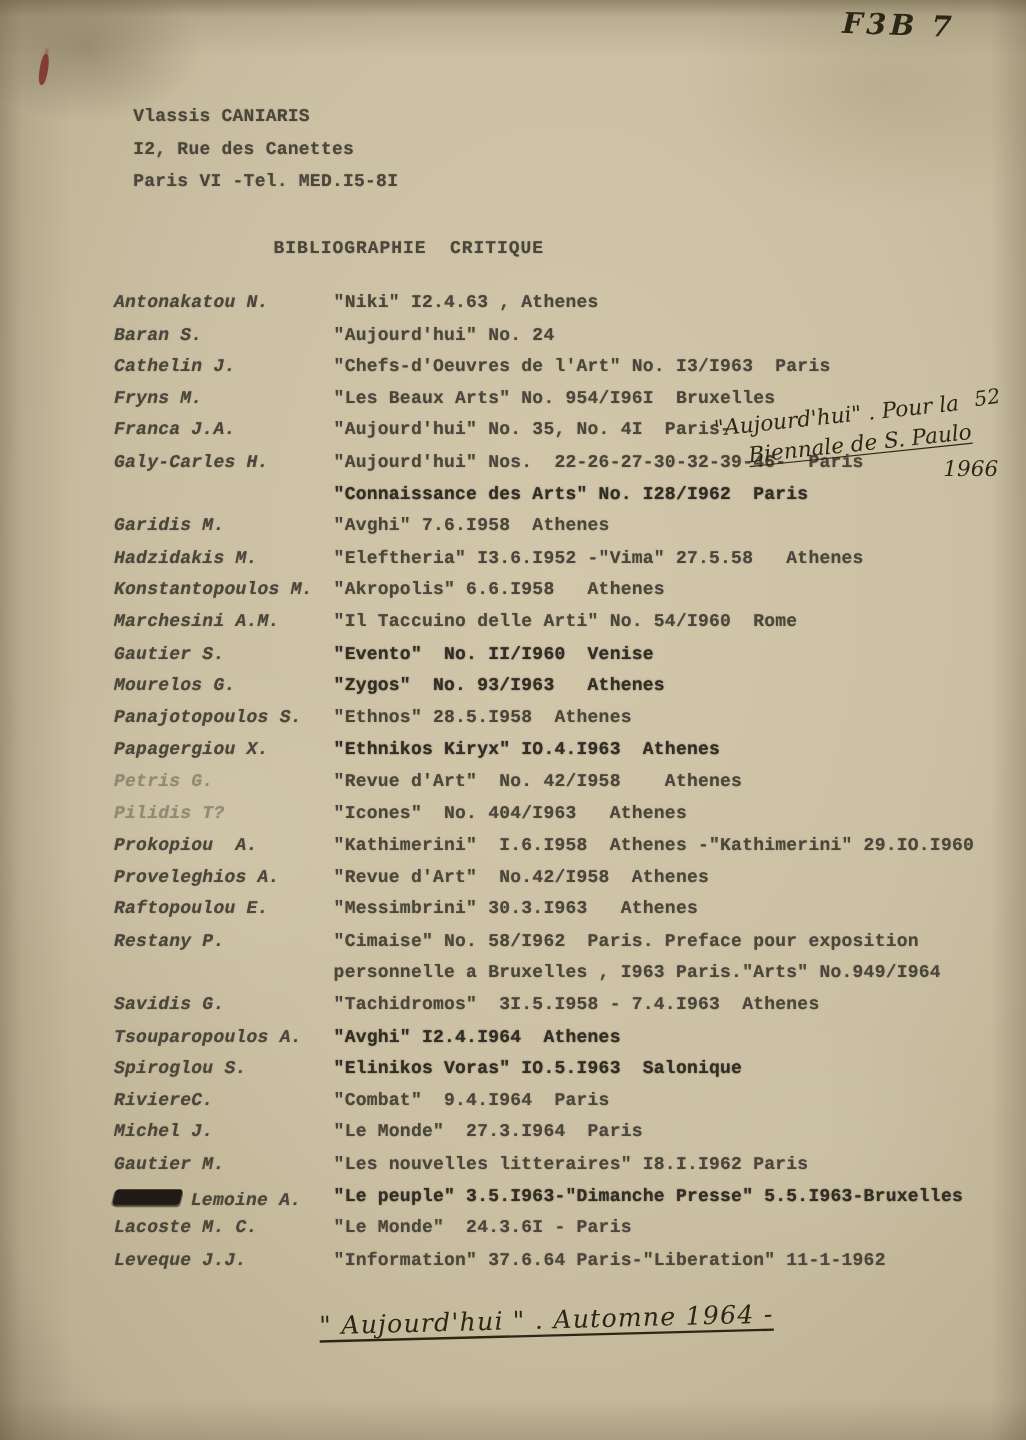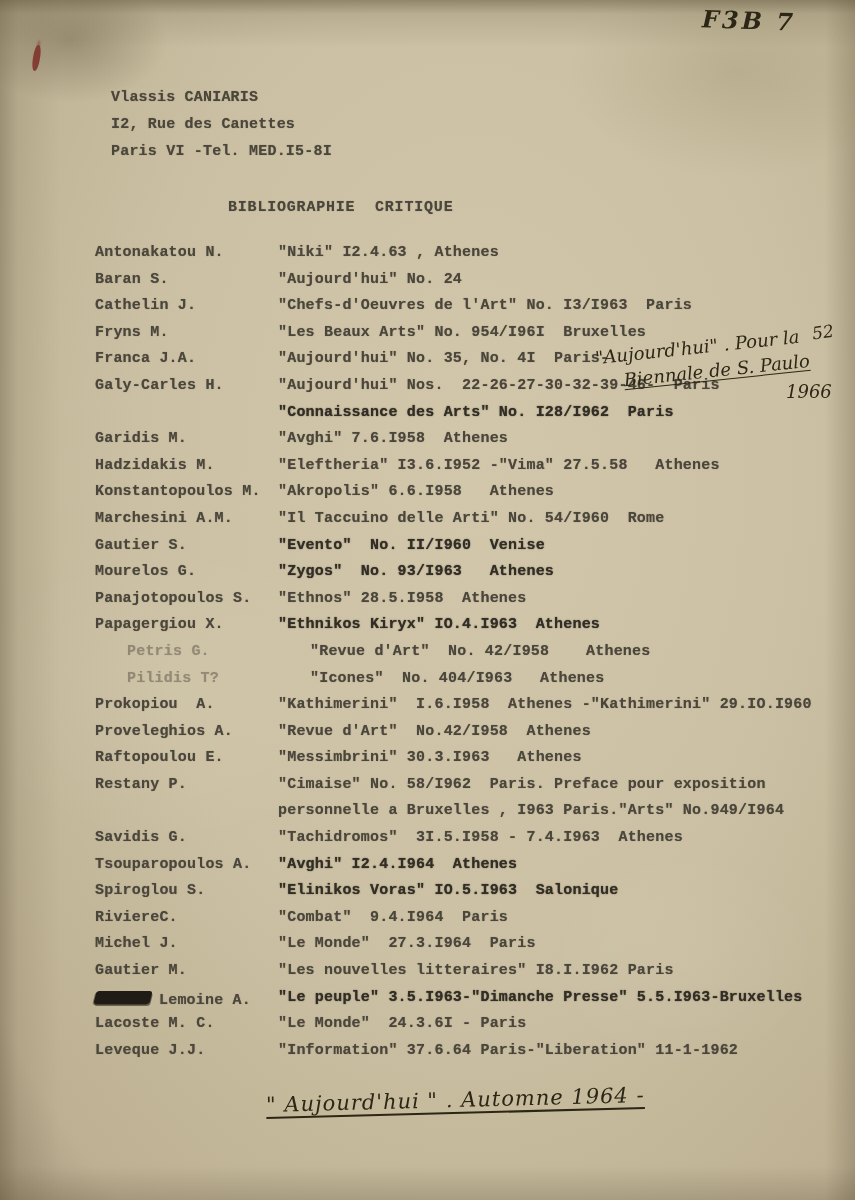--- a/index.html
+++ b/index.html
@@ -24,23 +24,23 @@
   .typed {
     font-family:"Liberation Mono","DejaVu Sans Mono",monospace;
     font-size:15px; font-weight:700; letter-spacing:.2px;
     color:#4b463c; text-shadow:0 0 1px rgba(70,62,48,.55);
     white-space:pre;
   }
   .letterhead { position:absolute; left:95px; top:84px; line-height:27px;margin-left:16px; }
   .title { position:absolute; left:228px; top:199px; font-size:15px; letter-spacing:.8px;text-align:right; }
   .entries { position:absolute; left:95px; top:244px; width:752px; }
   .entry { display:flex; height:26.6px; align-items:flex-start; }
-  .entry .author { flex:0 0 auto; min-width:183px; }
+  .entry .author { flex:0 0 auto; min-width:183px;font-style:italic; }
   .bold { color:#322d25; text-shadow:0 0 1.2px rgba(40,35,25,.85); }
-  .faded { opacity:.45;margin-left:32px; }
+  .faded { opacity:.45; }
   .scribble {
     display:inline-block; width:56px; height:13px; margin:2px 8px 0 0;
     background:#201c15; border-radius:3px; transform:skewX(-14deg);
     box-shadow:1px 2px 0 rgba(32,28,21,.55), -1px 1px 0 rgba(32,28,21,.45);
   }
   .hand {
     position:absolute; font-family:"DejaVu Serif",serif; font-style:italic;
     color:#2c2616;
   }
   .corner-mark { top:6px; left:702px; font-size:24px; font-weight:bold; transform:rotate(2deg); letter-spacing:3px; }

